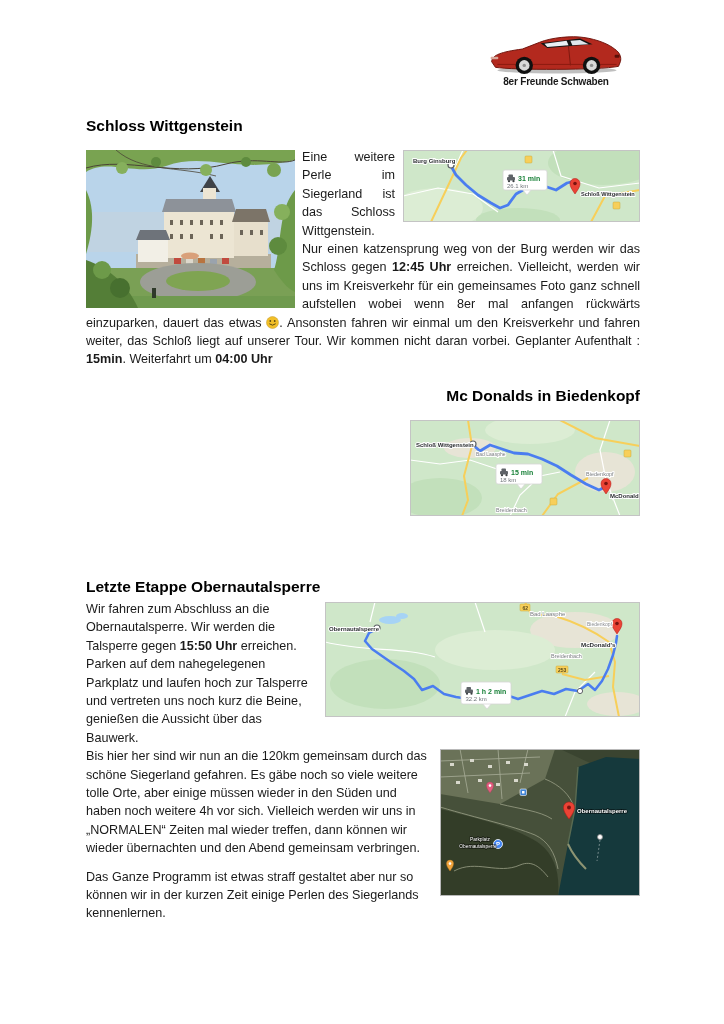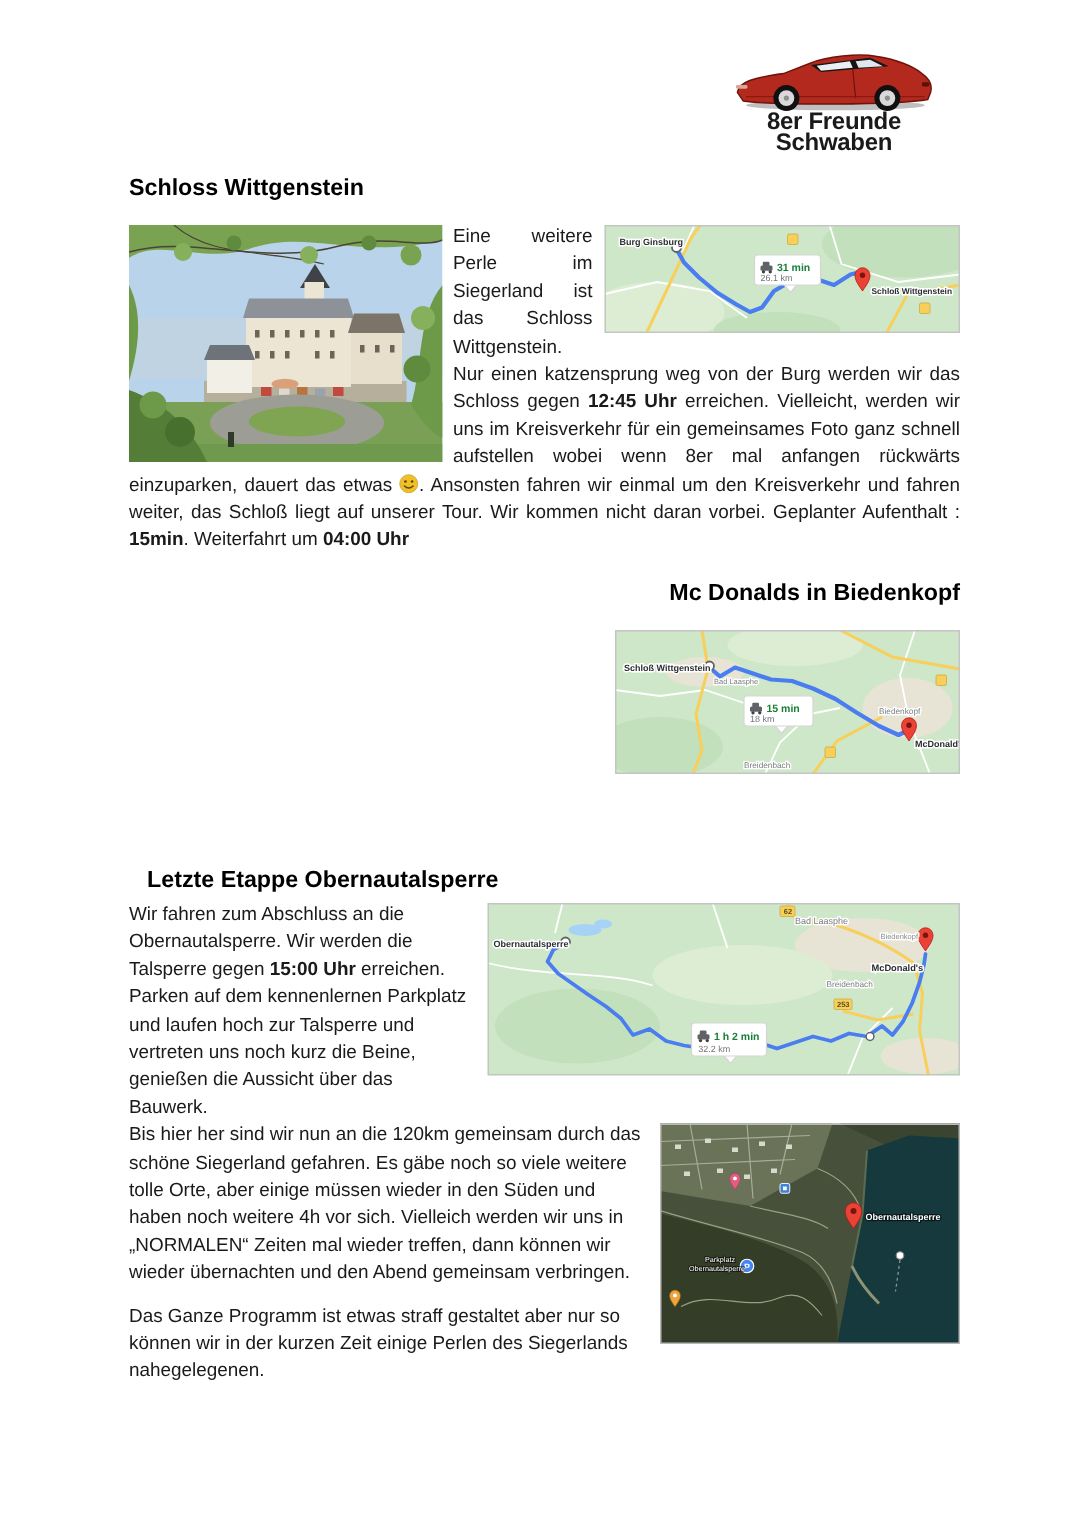--- a/index.html
+++ b/index.html
@@ -10,28 +10,28 @@
     padding:25px 84px 0 86px;
     background:#ffffff;
     overflow:hidden;
     font-family:"Liberation Sans",sans-serif;
     color:#1a1a1a;
   }
   
   .header{display:flex;justify-content:flex-end;height:66px;}
   .logo{width:152px;margin-right:8px;text-align:center;}
   .logo svg{display:block;width:150px;height:50px;margin:0 auto;}
-  .logo-text{font-weight:bold;font-size:16px;line-height:14px;letter-spacing:-0.2px;}
+  .logo-text{font-weight:bold;font-size:10px;line-height:14px;letter-spacing:-0.2px;}
 
   section{zoom:1;}
   section::after{content:"";display:block;clear:both;}
   h2.sec-title{font-size:15.5px;font-weight:bold;margin:0;color:#000;}
   #t1{margin:26px 0 13px 0;}
   #t2{margin:18px 0 13px 0;text-align:right;}
-  #t3{margin:56px 0 4px 12px;}
+  #t3{margin:56px 0 4px 0;}
 
   .body-text{font-size:12.6px;line-height:18.4px;margin:0;}
   .just{text-align:justify;}
   .left{text-align:left;}
 
   .photo{float:left;width:209px;height:158px;margin:2px 7px 5px 0;}
   .photo svg{display:block;width:209px;height:158px;}
   .map-r{float:right;background:#cfe7c9;}
   #map1{width:237px;height:72px;margin:2px 0 2px 8px;}
   #map2{width:230px;height:96px;margin:2px 0 6px 10px;}
@@ -284,21 +284,21 @@
             <circle cx="6" cy="11.7" r="1.1" fill="#3c4043"></circle>
             <circle cx="10.5" cy="11.7" r="1.1" fill="#3c4043"></circle>
           </g>
         <text x="15" y="11.5" class="dur">1 h 2 min</text>
         <text x="4.5" y="19" class="dist">32.2 km</text>
       </g>
       <rect x="0.5" y="0.5" width="314" height="114" fill="none" stroke="#c4c4c4" stroke-width="1"></rect>
     </svg>
   </div>
 
-  <p class="body-text left"><span>Wir fahren zum Abschluss an die Obernautalsperre. Wir werden die Talsperre gegen </span><b>15:00 Uhr</b><span> erreichen. Parken auf dem kennenlernen Parkplatz und laufen hoch zur Talsperre und vertreten uns noch kurz die Beine, genießen die Aussicht über das Bauwerk.</span></p>
+  <p class="body-text left"><span>Wir fahren zum Abschluss an die Obernautalsperre. Wir werden die Talsperre gegen </span><b>15:50 Uhr</b><span> erreichen. Parken auf dem nahegelegenen Parkplatz und laufen hoch zur Talsperre und vertreten uns noch kurz die Beine, genießen die Aussicht über das Bauwerk.</span></p>
 
   <div class="map-r" id="sat">
     <svg viewBox="0 0 200 147">
       <rect width="200" height="147" fill="#46503a"></rect>
       <path d="M0,60 C40,70 80,80 100,95 C115,107 120,125 118,147 L0,147 Z" fill="#333d28"></path>
       <path d="M120,0 L200,0 L200,12 L150,14 Z" fill="#3a4430"></path>
       <path d="M138,18 L166,8 L200,10 L200,147 L118,147 L128,95 L135,60 Z" fill="#15393c"></path>
       <path d="M138,18 L135,60 L128,95" stroke="#5a6b52" stroke-width="1.4" fill="none"></path>
       <path d="M128,95 C132,104 138,112 146,120" stroke="#8d9473" stroke-width="2" fill="none"></path>
 
@@ -348,15 +348,15 @@
       <circle cx="58" cy="95" r="4.5" fill="#4285f4" stroke="#ffffff" stroke-width="0.8"></circle>
       <text x="58" y="97.4" text-anchor="middle" style="font-size:6px;font-weight:bold;fill:#ffffff">P</text>
       <text x="40" y="92" text-anchor="middle" class="sat-sm">Parkplatz</text>
       <text x="38" y="98.5" text-anchor="middle" class="sat-sm">Obernautalsperre</text>
       <rect x="0.5" y="0.5" width="199" height="146" fill="none" stroke="#b9b9b9" stroke-width="1"></rect>
     </svg>
   </div>
 
   <p class="body-text left">Bis hier her sind wir nun an die 120km gemeinsam durch das schöne Siegerland gefahren. Es gäbe noch so viele weitere tolle Orte, aber einige müssen wieder in den Süden und haben noch weitere 4h vor sich. Vielleich werden wir uns in „NORMALEN“ Zeiten mal wieder treffen, dann können wir wieder übernachten und den Abend gemeinsam verbringen.</p>
   <div class="gap-s"></div>
-  <p class="body-text left">Das Ganze Programm ist etwas straff gestaltet aber nur so können wir in der kurzen Zeit einige Perlen des Siegerlands nahegelegenen.</p>
+  <p class="body-text left">Das Ganze Programm ist etwas straff gestaltet aber nur so können wir in der kurzen Zeit einige Perlen des Siegerlands kennenlernen.</p>
   <div class="gap-m"></div>
 </section>
 
 </body></html>

